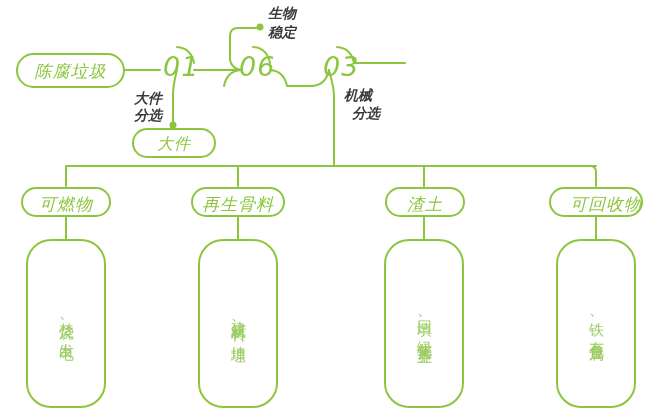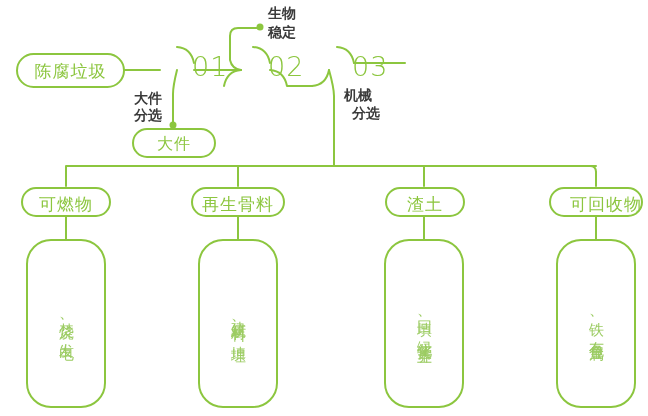--- a/index.html
+++ b/index.html
@@ -4,28 +4,28 @@
 <style>
   html,body{margin:0;padding:0;background:#ffffff;}
   body{
     width:648px;height:416px;overflow:hidden;
     font-family:"DejaVu Sans","Liberation Sans",sans-serif;
   }
   #stage{position:relative;width:648px;height:416px;background:#fff;}
   #wire{position:absolute;left:0;top:0;width:648px;height:416px;}
 
   
-  .lbl{position:absolute;white-space:pre;line-height:1.12;}
+  .lbl{position:absolute;white-space:pre;line-height:1.12;font-style:italic;}
 
   .pill-txt{
     color:#8cc63f;font-size:17px;letter-spacing:1px;
     text-align:center;font-weight:400;
   }
   .stage-num{
-    color:#8cc63f;font-size:27px;letter-spacing:1px;font-weight:300;margin-left:29px;
+    color:#8cc63f;font-size:27px;letter-spacing:1px;font-weight:300;
   }
   .dark{
     color:#3a3a3a;font-size:14px;font-weight:700;letter-spacing:0px;
   }
   .vbox-txt{
     color:#9ccc63;font-size:15px;letter-spacing:2px;font-weight:400;
     writing-mode:vertical-rl;text-orientation:upright;
     position:absolute;text-align:center;
   }
 </style>
@@ -89,21 +89,21 @@
       <rect x="27" y="240" width="78" height="167" rx="24" ry="24"></rect>
       <rect x="199" y="240" width="78" height="167" rx="24" ry="24"></rect>
       <rect x="385" y="240" width="78" height="167" rx="24" ry="24"></rect>
       <rect x="557" y="240" width="78" height="167" rx="24" ry="24"></rect>
     </g>
   </svg>
 
   <div class="lbl pill-txt" style="left:17px;top:62px;width:107px;">陈腐垃圾</div>
 
   <div class="lbl stage-num" style="left:163px;top:52px;">01</div>
-  <div class="lbl stage-num" style="left:239px;top:52px;">02</div>
+  <div class="lbl stage-num" style="left:239px;top:52px;">06</div>
   <div class="lbl stage-num" style="left:323px;top:52px;">03</div>
 
   <div class="lbl dark" style="left:134px;top:91px;">大件</div>
   <div class="lbl dark" style="left:134px;top:108px;">分选</div>
 
   <div class="lbl dark" style="left:268px;top:6px;">生物</div>
   <div class="lbl dark" style="left:268px;top:25px;">稳定</div>
 
   <div class="lbl dark" style="left:344px;top:88px;text-align:center;">机械</div>
   <div class="lbl dark" style="left:352px;top:106px;">分选</div>

